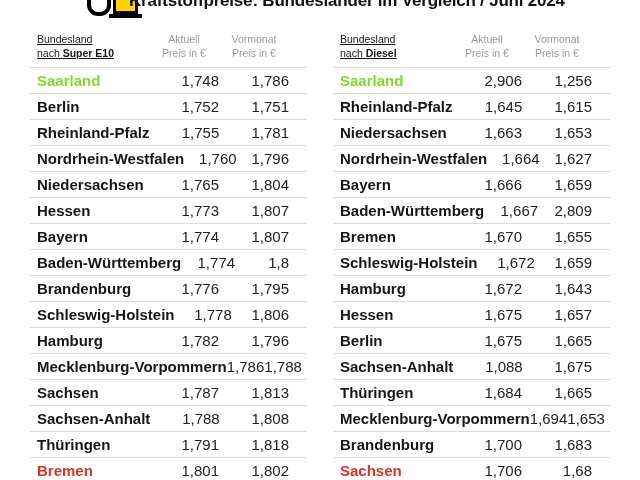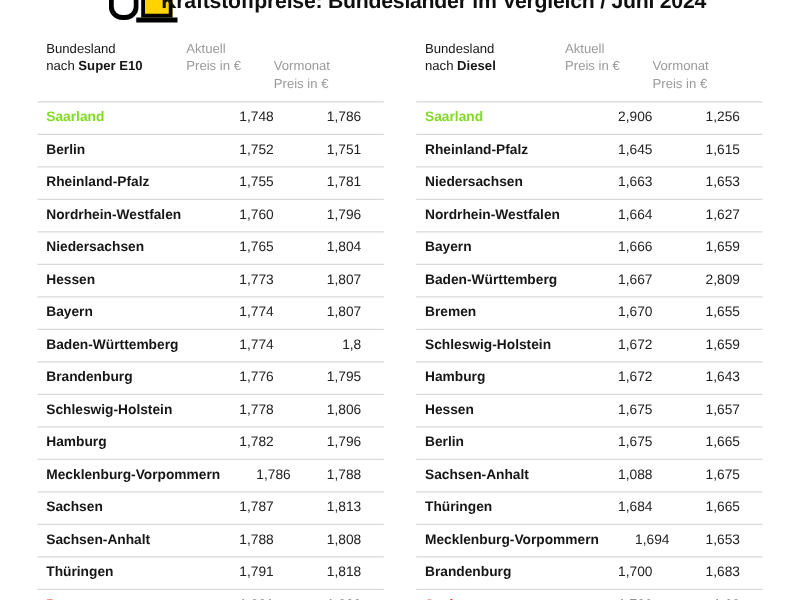--- a/index.html
+++ b/index.html
@@ -26,30 +26,30 @@
   }
   .pump-body {
     position: absolute; left: 29px; top: -6px; width: 25px; height: 36px;
     background: var(--yellow, #ffd200); border: 3px solid #000; box-sizing: border-box;
   }
   .pump-base { position: absolute; left: 25px; top: 30px; width: 33px; height: 4px; background: #000; }
 
   .tables { display: flex; gap: 26px; padding: 0 30px; margin-top: 13px; }
   .price-table { flex: 1; min-width: 0; }
   .thead { display: flex; align-items: flex-start; font-size: 10.5px; line-height: 1.32; padding-bottom: 6px; }
-  .th-name { flex: 1; padding-left: 7px; color: #161616; }
+  .th-name { flex: 1; padding-left: 7px; color: #161616; text-decoration: underline; }
   .th-name strong { font-weight: 700; }
-  .th-num { width: 70px; text-align: left; color: var(--header_gray, #9b9b9b); }
-  .th-num.v2 { width: 88px; padding-right: 18px; box-sizing: border-box; margin-top: 14px; }
+  .th-num { width: 70px; text-align: center; color: var(--header_gray, #9b9b9b); }
+  .th-num.v2 { width: 88px; padding-right: 18px; box-sizing: border-box; }
 
   .rows { border-top: 1px solid var(--divider, #d9d9d9); }
   .row {
     height: 25px; display: flex; align-items: center;
     border-bottom: 1px solid var(--divider, #d9d9d9);
-    font-size: 11px;
+    font-size: 15px;
   }
   .row .name { flex: 1; font-weight: 700; color: #161616; padding-left: 7px; white-space: nowrap; }
   .row .val { width: 70px; text-align: right; color: #222222; }
   .row .val.v2 { width: 88px; padding-right: 18px; box-sizing: border-box; }
   .row.hl-green .name { color: var(--green, #84d928); }
   .row.hl-red .name { color: var(--red, #d93226); }
 </style>
 </head>
 <body>
 

